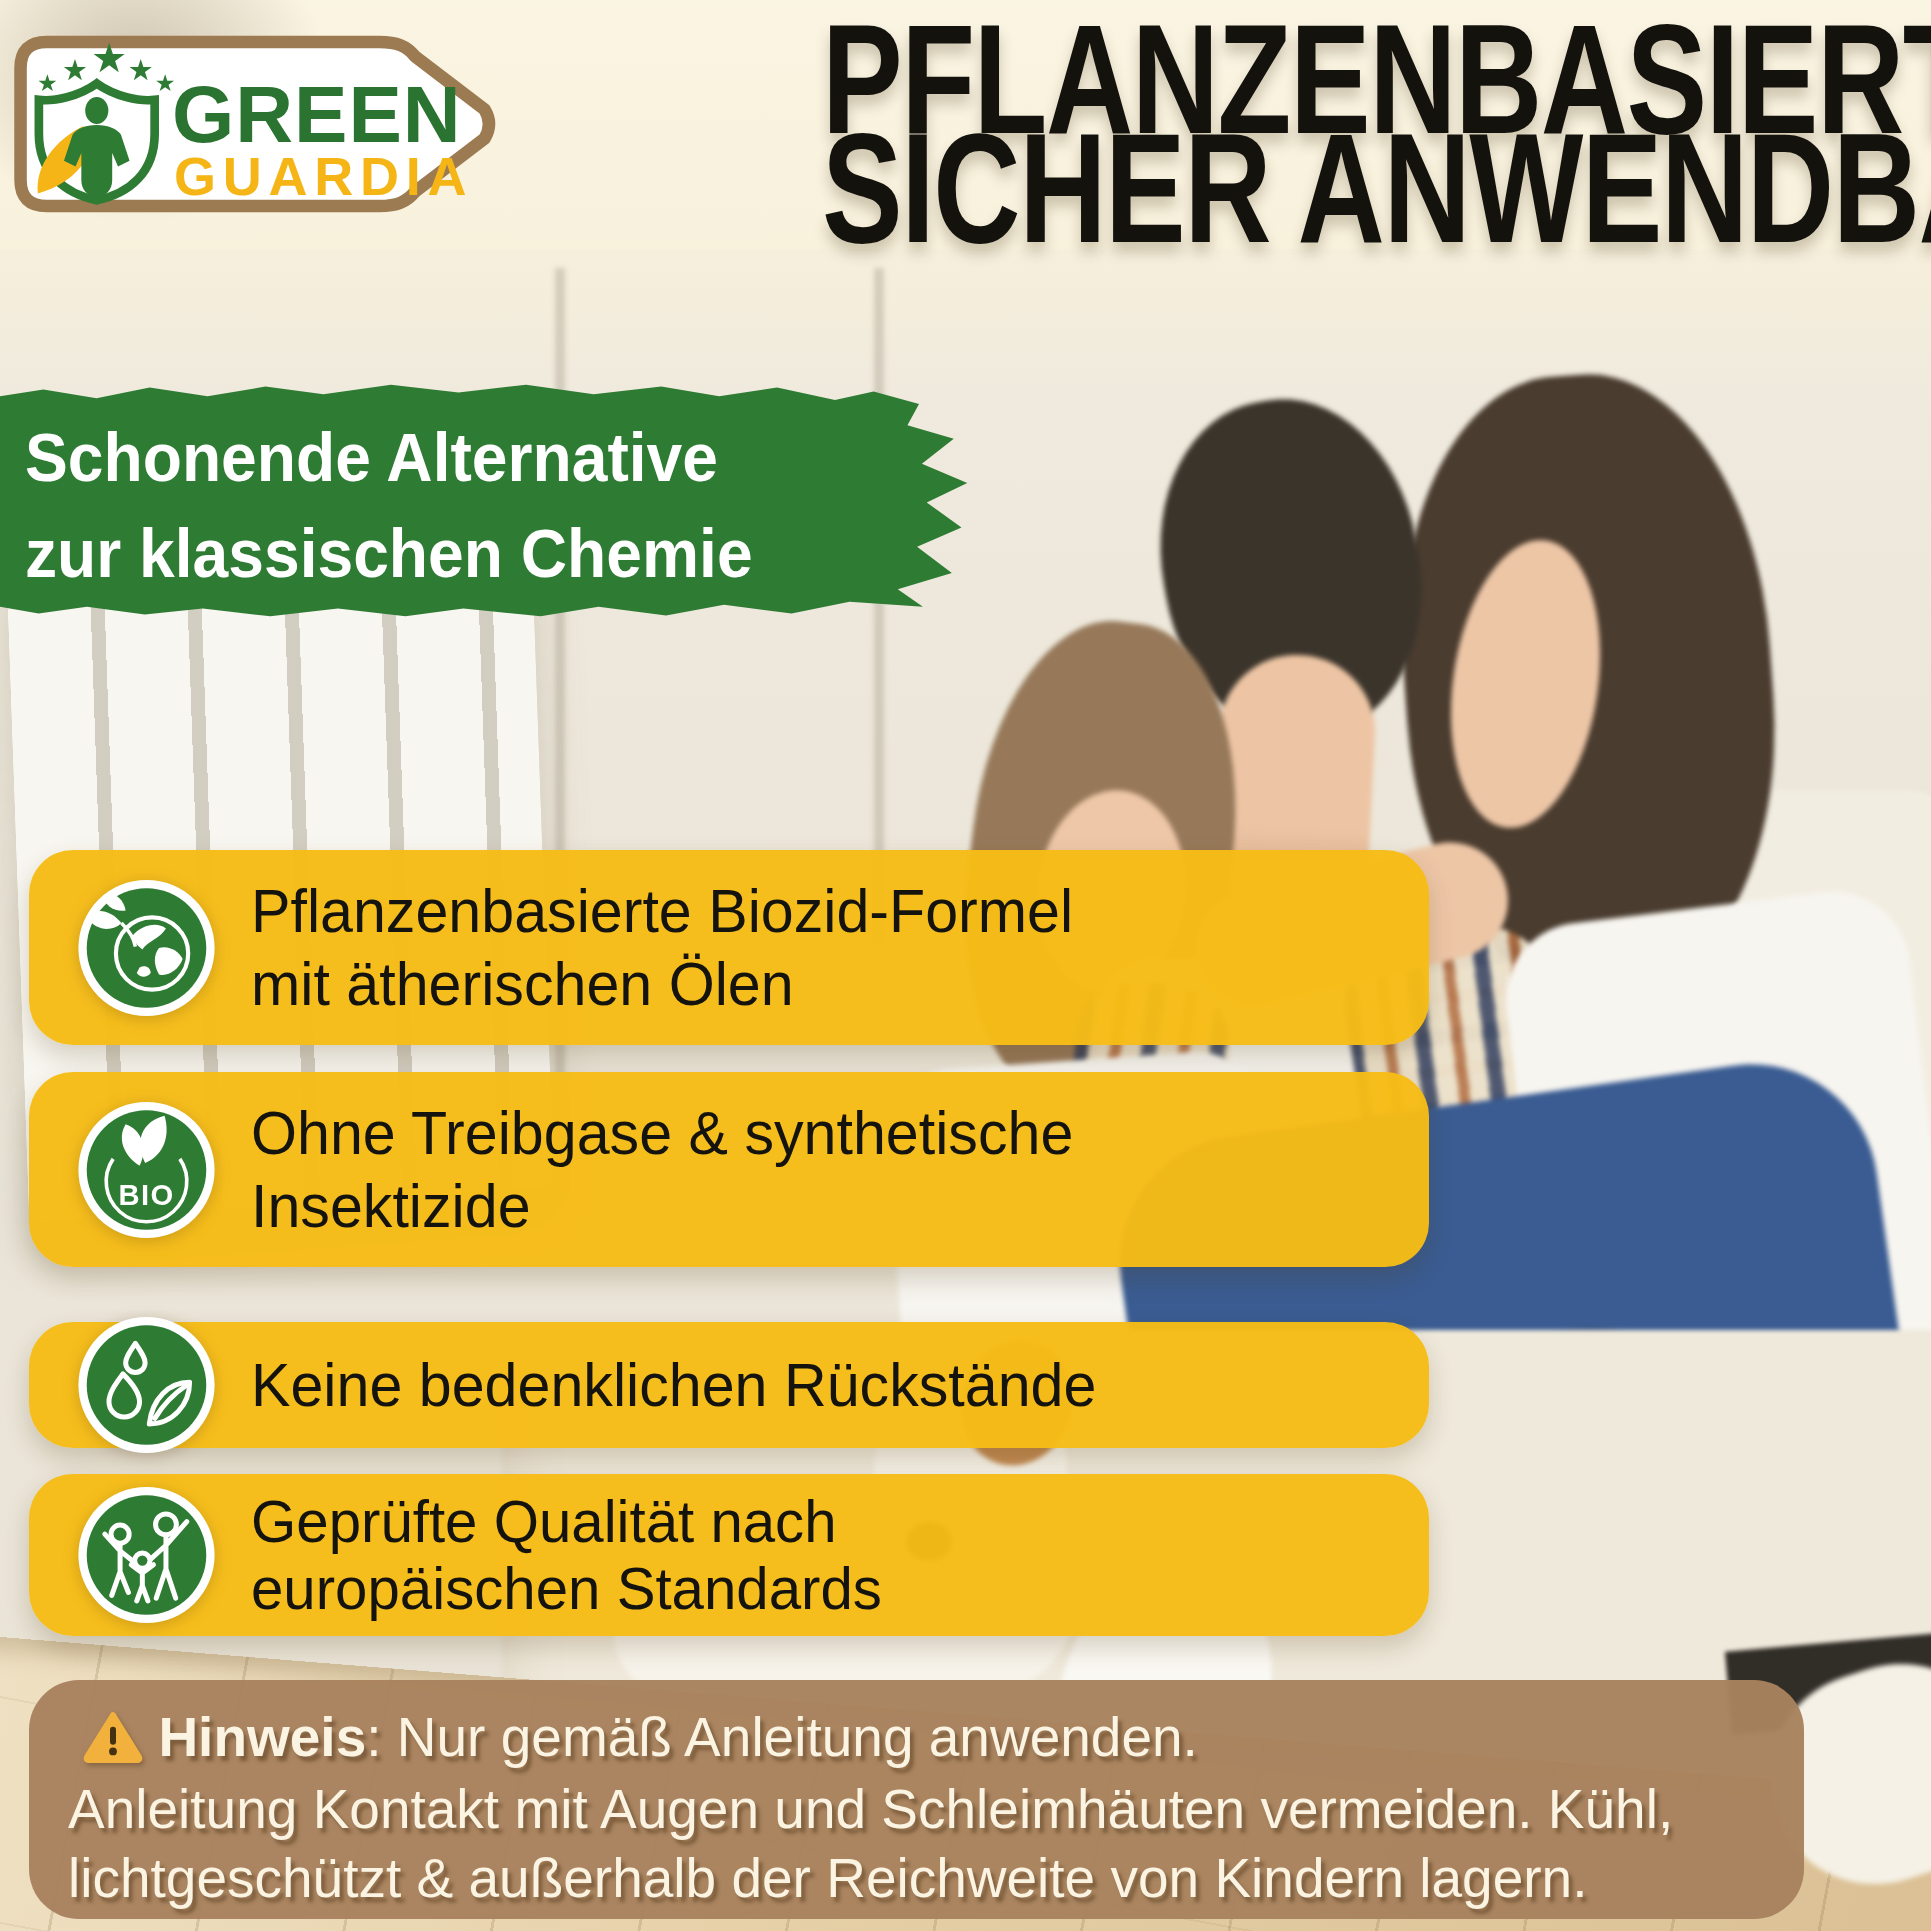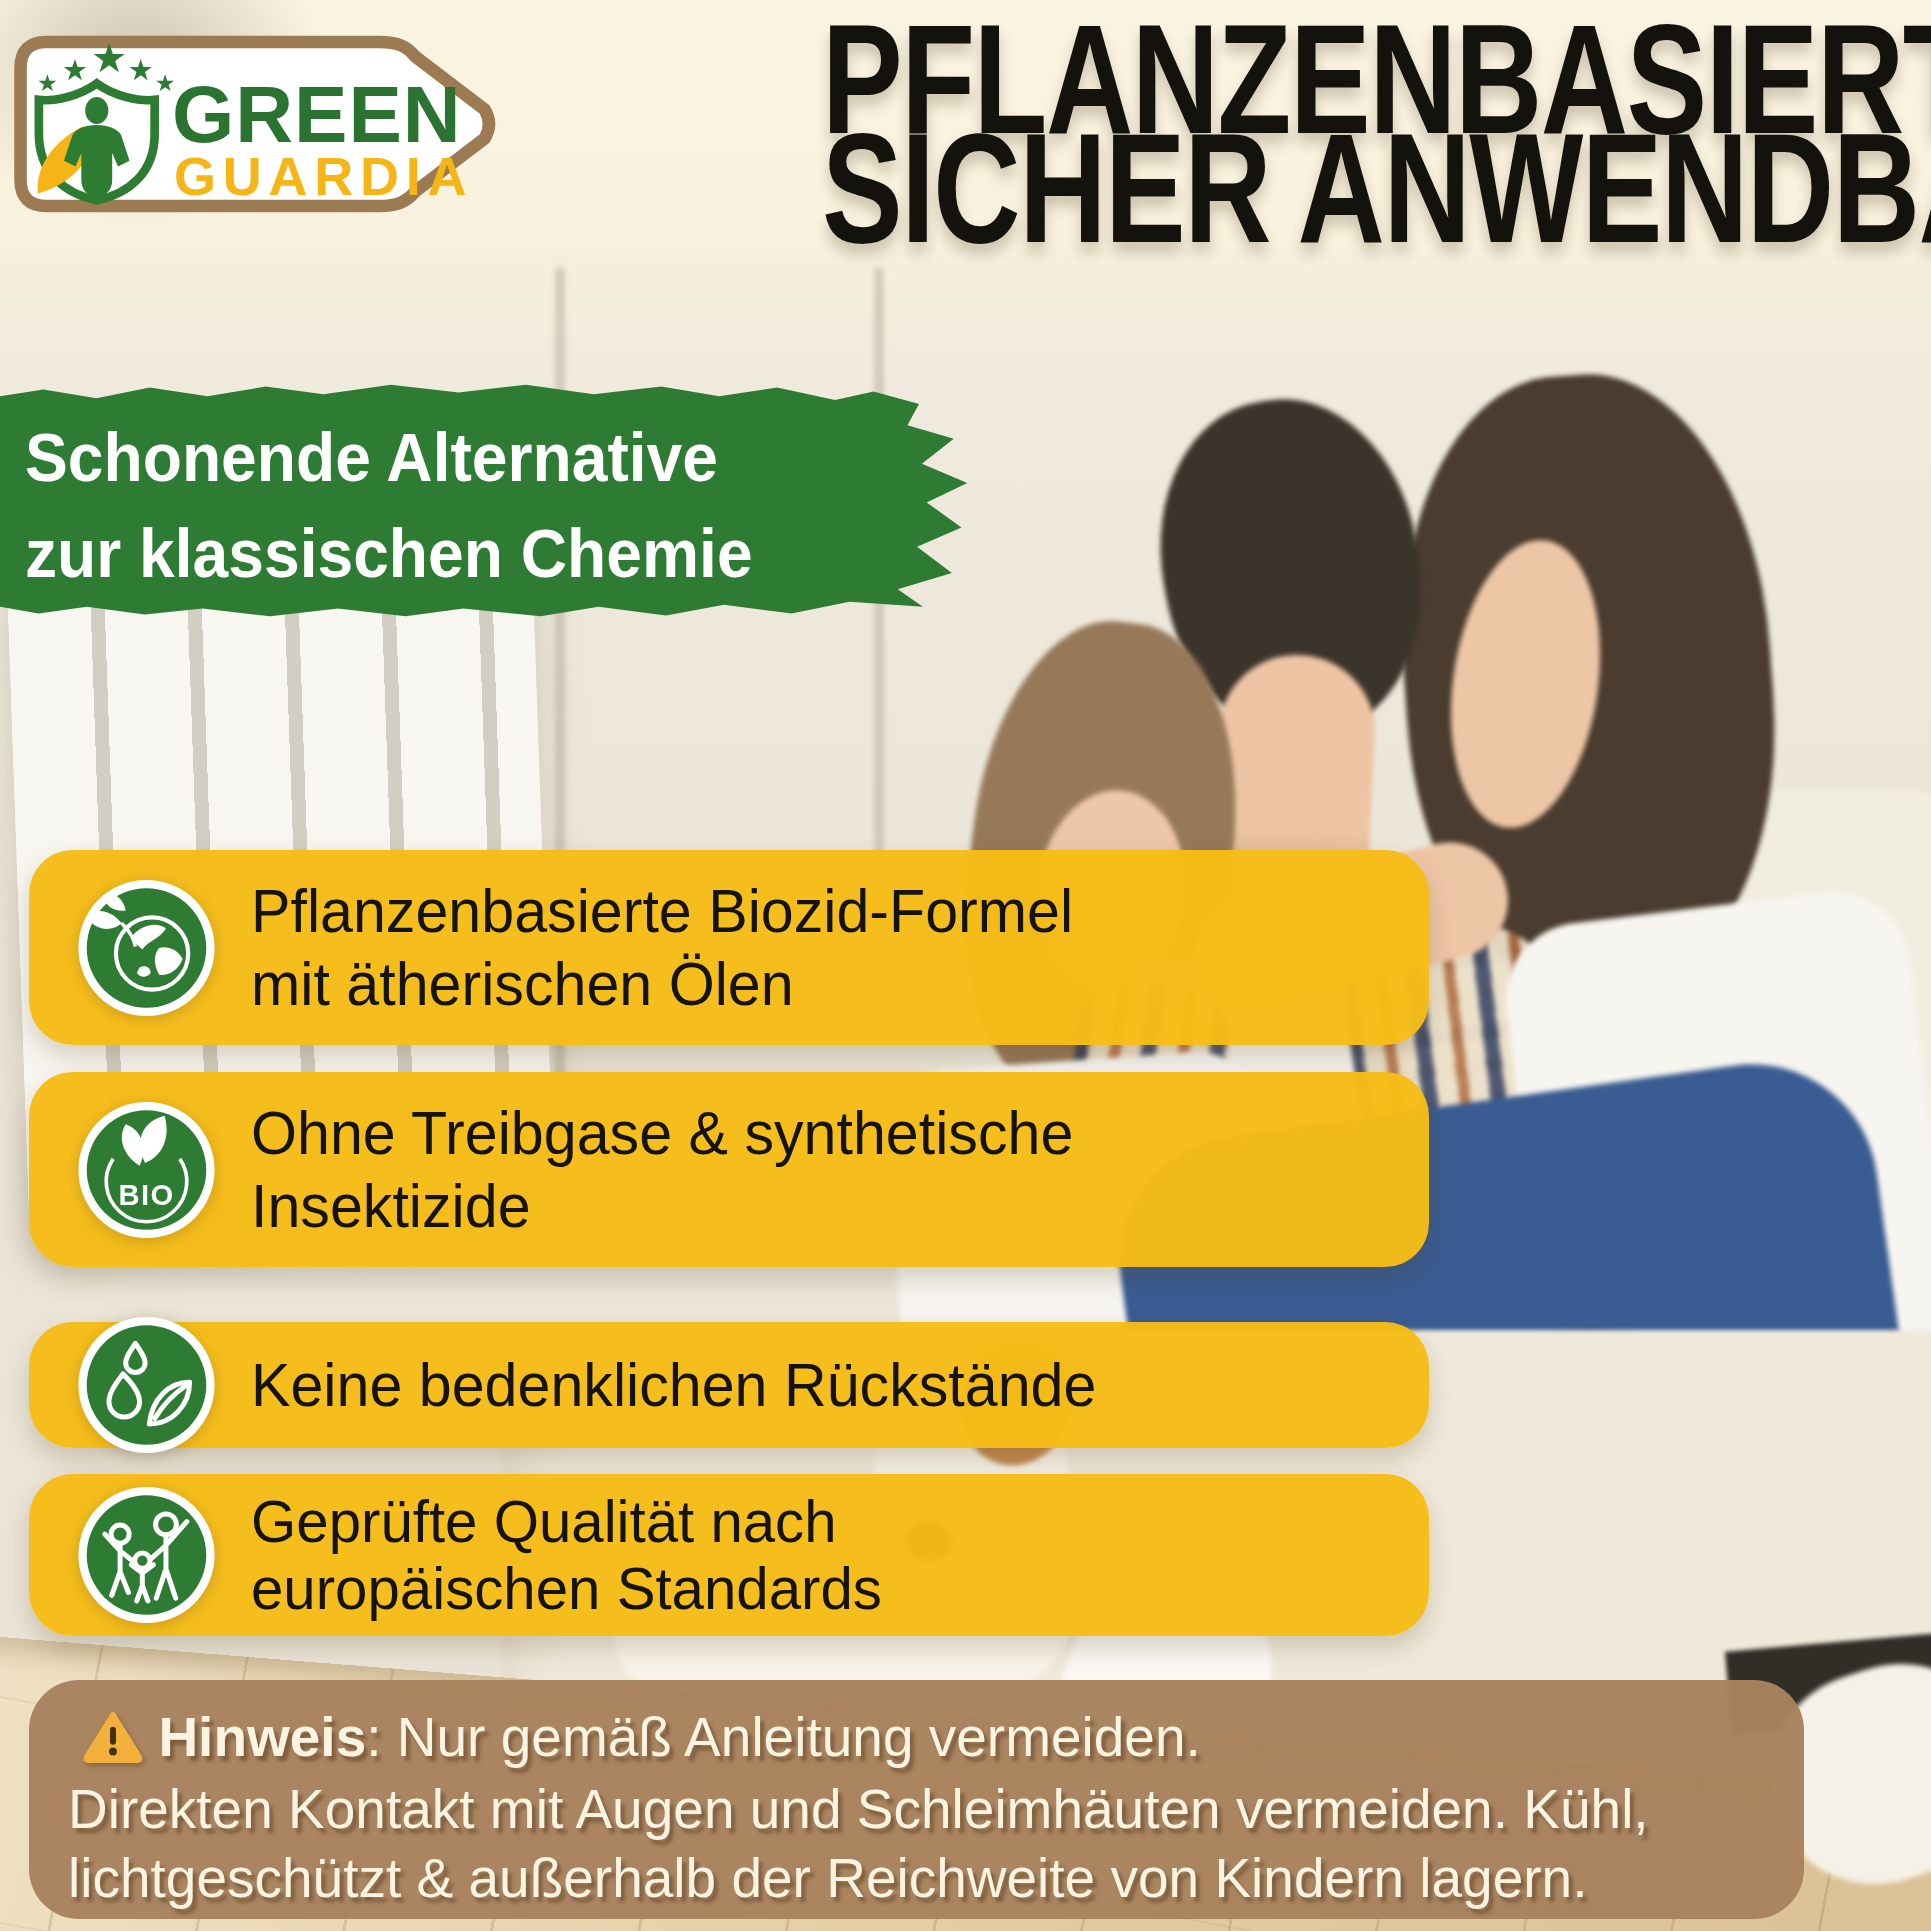--- a/index.html
+++ b/index.html
@@ -250,20 +250,20 @@
       <span class="l">europäischen Standards</span>
     </div>
   </div>
 
   <div id="notice" class="abs">
     <div class="nline n1">
       <svg class="warn" viewBox="0 0 100 90">
         <path d="M50 8 L93 77 Q97 84 89 84 H11 Q3 84 7 77 Z" fill="#F2B13C" stroke="#F2B13C" stroke-width="9" stroke-linejoin="round"></path>
         <rect x="45" y="28" width="10" height="30" rx="5" fill="#453112"></rect>
         <circle cx="50" cy="69" r="6.5" fill="#453112"></circle>
-      </svg><b>Hinweis</b><span>: Nur gemäß Anleitung vermeiden.</span>
-    </div>
-    <div class="nline n2">Direkten Kontakt mit Augen und Schleimhäuten vermeiden. Kühl,</div>
+      </svg><b>Hinweis</b><span>: Nur gemäß Anleitung anwenden.</span>
+    </div>
+    <div class="nline n2">Anleitung Kontakt mit Augen und Schleimhäuten vermeiden. Kühl,</div>
     <div class="nline n3">lichtgeschützt &amp; außerhalb der Reichweite von Kindern lagern.</div>
   </div>
 
 </div>
 
 
 </body></html>

